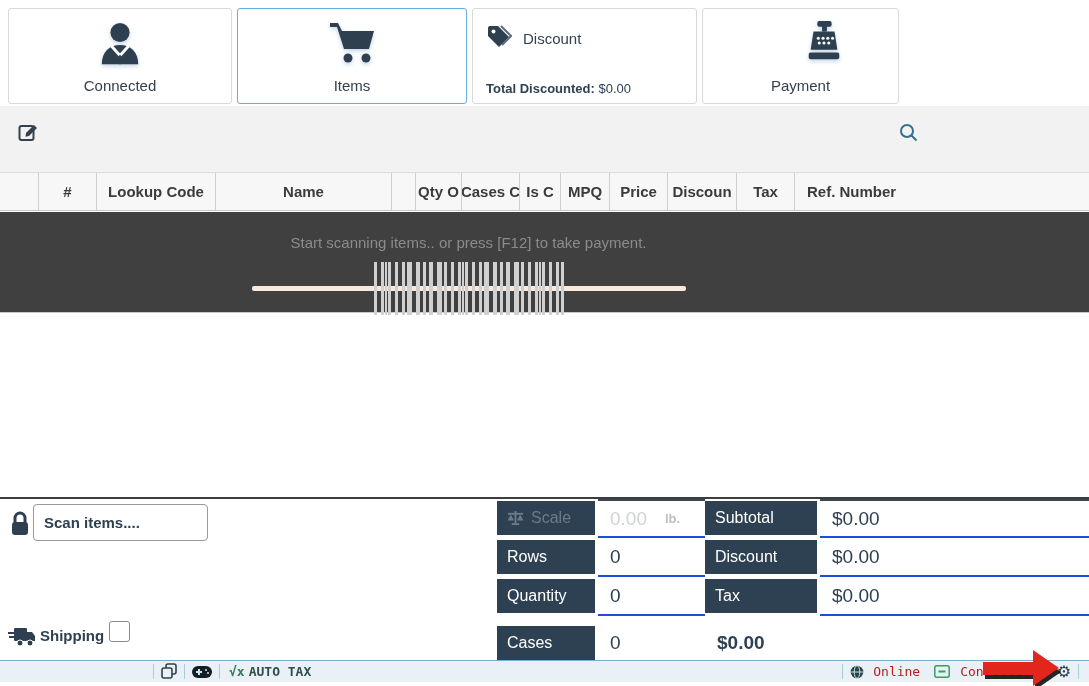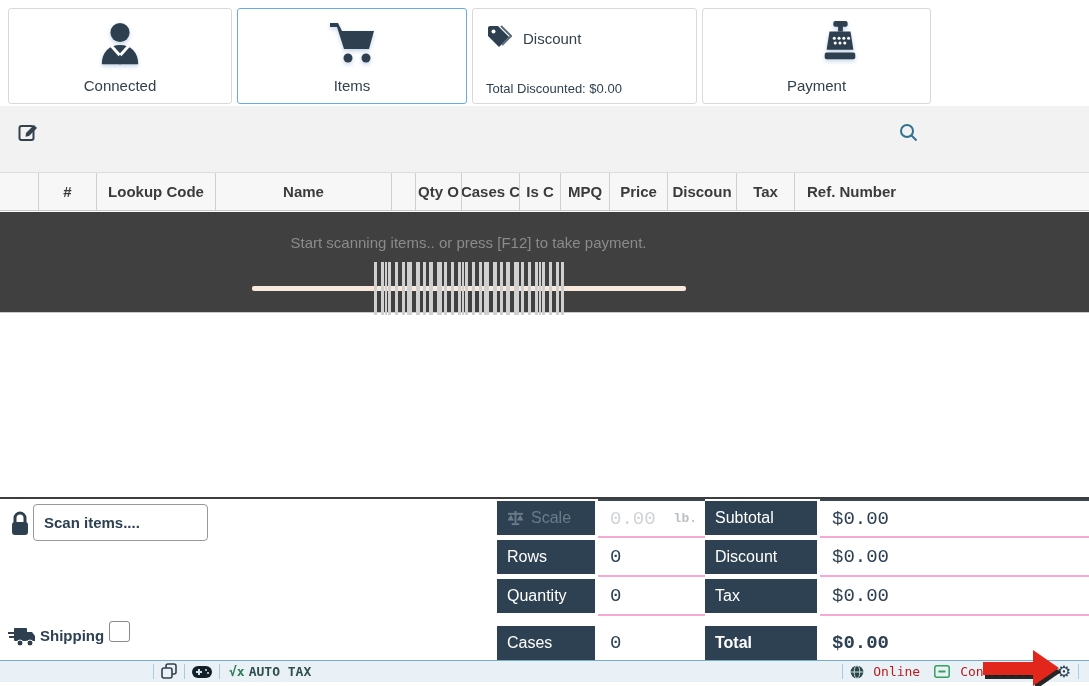--- a/index.html
+++ b/index.html
@@ -11,21 +11,21 @@
   .card{position:absolute;top:8px;height:96px;background:#fff;border:1px solid #d9d9d9;
         border-radius:3px;box-sizing:border-box;cursor:pointer;}
   .card.sel{border-color:#65aedd;}
   .card-center{display:flex;flex-direction:column;align-items:center;height:100%;}
   .card-icon{margin-top:12px;filter:drop-shadow(0 2px 2px rgba(120,160,200,.45));}
   .card-label{position:absolute;bottom:9px;left:0;right:0;text-align:center;
               font-size:15px;color:#33414d;}
   .disc-top{position:absolute;top:15px;left:13px;display:flex;align-items:center;gap:11px;}
   .disc-top .t{font-size:15px;color:#33414d;}
   .disc-bottom{position:absolute;bottom:7px;left:13px;font-size:13px;color:#2e4153;}
-  .disc-bottom b{font-weight:normal;text-align:right;}
+  .disc-bottom b{font-weight:bold;text-align:right;}
   .disc-bottom span{font-weight:normal;}
 
   
   .toolbar{position:absolute;top:106px;left:0;right:0;height:66px;background:#f2f2f2;}
   .edit-btn{position:absolute;left:18px;top:16px;cursor:pointer;}
   .search-btn{position:absolute;left:899px;top:17px;cursor:pointer;}
 
   
   .thead{position:absolute;top:172px;left:0;right:0;height:39px;background:#f7f7f7;
          border-top:1px solid #dcdcdc;border-bottom:1px solid #c9c9c9;display:flex;
@@ -67,21 +67,21 @@
   .ship-label{position:absolute;left:40px;top:627px;font-size:15px;font-weight:bold;color:#2e4153;}
   .ship-check{position:absolute;left:109px;top:621px;width:21px;height:21px;background:#fff;
       border:1px solid #8a8a8a;border-radius:3px;box-sizing:border-box;cursor:pointer;}
 
   
   .tot-row{position:absolute;left:497px;right:0;height:39px;display:flex;}
   .tlabel{background:#2e4153;color:#fff;font-size:16px;display:flex;align-items:center;
           padding-left:10px;box-sizing:border-box;margin:2px 3px 3px 0;}
   .tlabel.l{width:98px;} .tlabel.r{width:112px;}
   .tvalue{background:#fff;color:#2e4153;font-size:19px;display:flex;align-items:center;
-          padding-left:12px;box-sizing:border-box;border-bottom:2px solid #f9a8d4;font-family:Liberation Mono, monospace;}
+          padding-left:12px;box-sizing:border-box;border-bottom:2px solid #1d4ed8;}
   .tvalue.l{width:107px;} .tvalue.r{flex:1 1 auto;}
   .row0 .tvalue{border-top:2px solid #3a4653;}
   .dim-label{color:#6b7c88;}
   .dim-val{color:#cfd3d6;}
   .dim-unit{color:#b9c0c6;font-size:13px;font-weight:bold;margin-left:18px;}
   .bold{font-weight:bold;}
 
   
   .statusbar{position:absolute;top:660px;left:0;right:0;height:22px;background:#e9f0f6;
       border-top:1px solid #79aecb;box-sizing:border-box;display:flex;align-items:center;
@@ -153,21 +153,21 @@
           </svg>
         </span>
         <span class="t">Discount</span>
       </div>
       <div class="disc-bottom">
         <b>Total Discounted:</b>
         <span>$0.00</span>
       </div>
     </div>
 
-    <div class="card" style="left:702px;width:229px;padding-left:47px;">
+    <div class="card" style="left:702px;width:197px;padding-left:47px;">
       <div class="card-center">
         <span class="card-icon">
           <svg width="42" height="44" viewBox="0 0 44 46">
             <rect x="15" y="0" width="15" height="6" rx="2" fill="#2e4050"></rect>
             <rect x="20" y="5" width="5" height="6" fill="#2e4050"></rect>
             <path d="M11 11 L33 11 L36 30 L8 30 Z" fill="#2e4050"></path>
             <circle cx="16" cy="18" r="1.6" fill="#fff"></circle>
               <circle cx="21" cy="18" r="1.6" fill="#fff"></circle>
             <circle cx="26" cy="18" r="1.6" fill="#fff"></circle>
               <circle cx="31" cy="18" r="1.6" fill="#fff"></circle>
@@ -277,21 +277,20 @@
   <div class="tot-row" style="top:577px;">
     <div class="tlabel l">Quantity</div>
     <div class="tvalue l">0</div>
     <div class="tlabel r">Tax</div>
     <div class="tvalue r">$0.00</div>
   </div>
 
   <div class="tot-row" style="top:624px;">
     <div class="tlabel l">Cases</div>
     <div class="tvalue l">0</div>
-    <div class="tlabel r bold">Total</div>
     <div class="tvalue r bold">$0.00</div>
   </div>
 
   <div class="statusbar">
     <div class="sb-left">
       <div class="sep"></div>
       <span style="display:inline-flex;cursor:pointer;">
         <svg width="16" height="17" viewBox="0 0 16 17">
           <rect x="5" y="1" width="10" height="10" rx="2" fill="none" stroke="#33424e" stroke-width="1.6"></rect>
           <rect x="1" y="5" width="10" height="10" rx="2" fill="#e9f0f6" stroke="#33424e" stroke-width="1.6"></rect>

